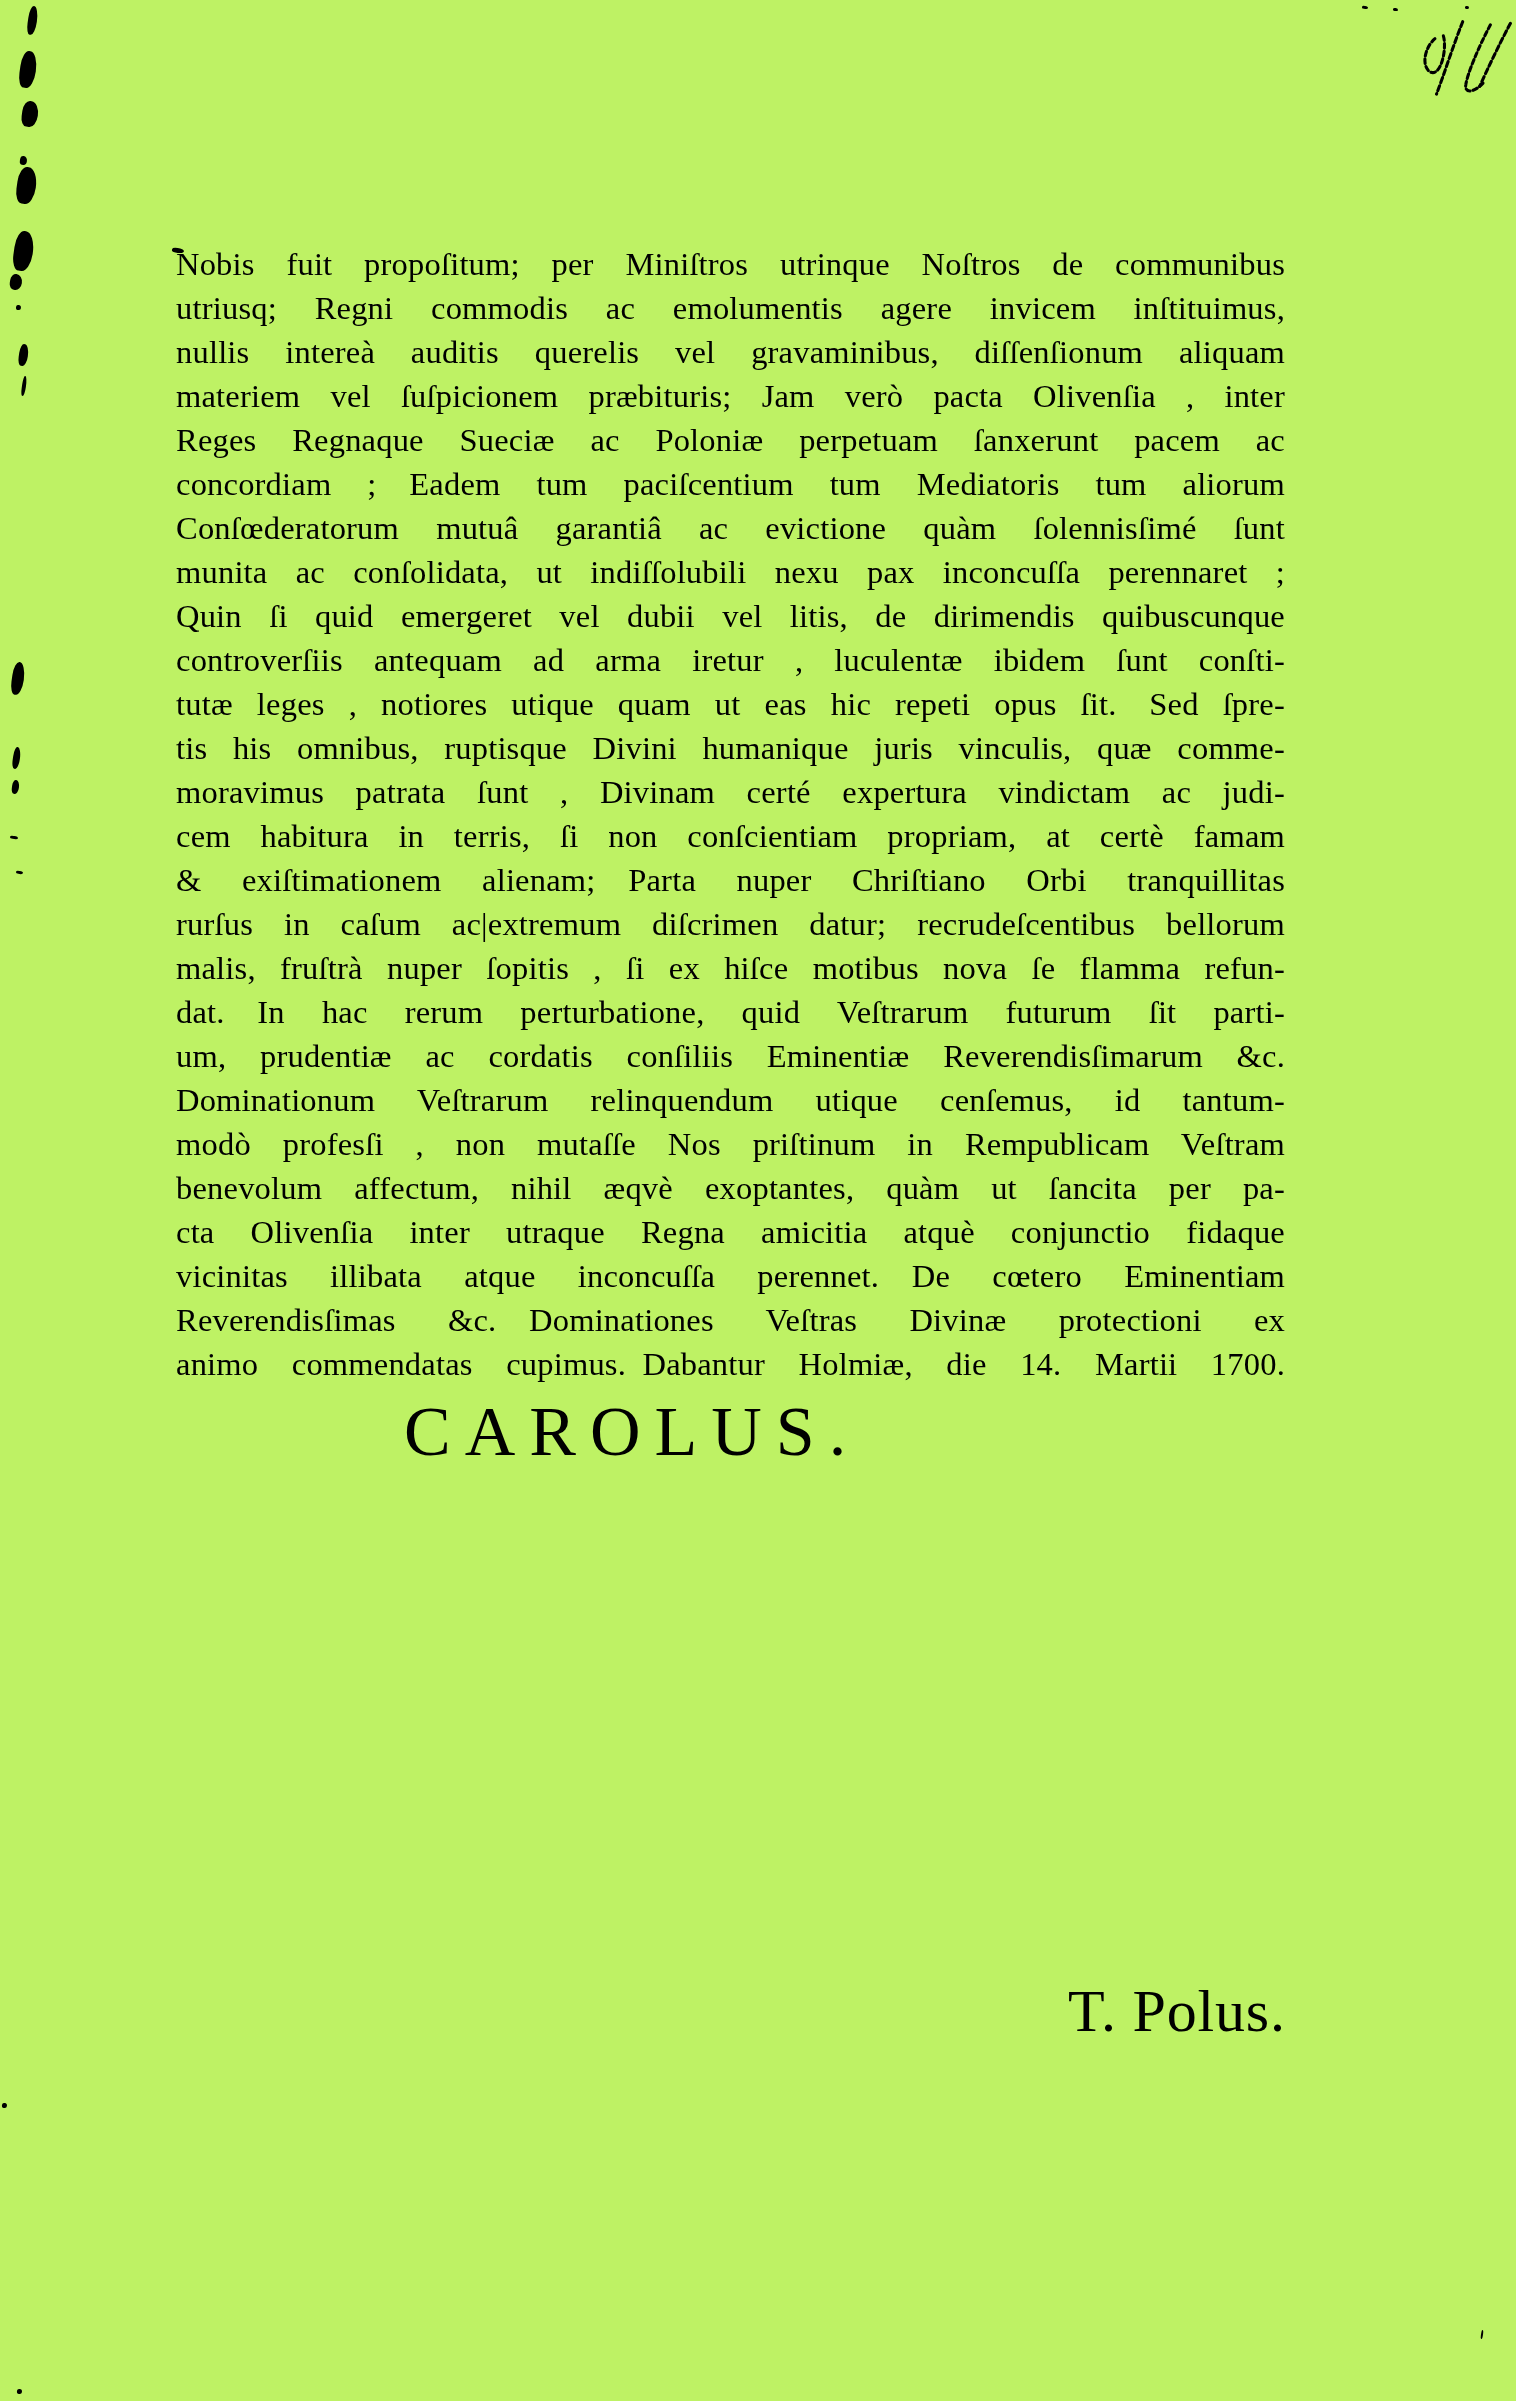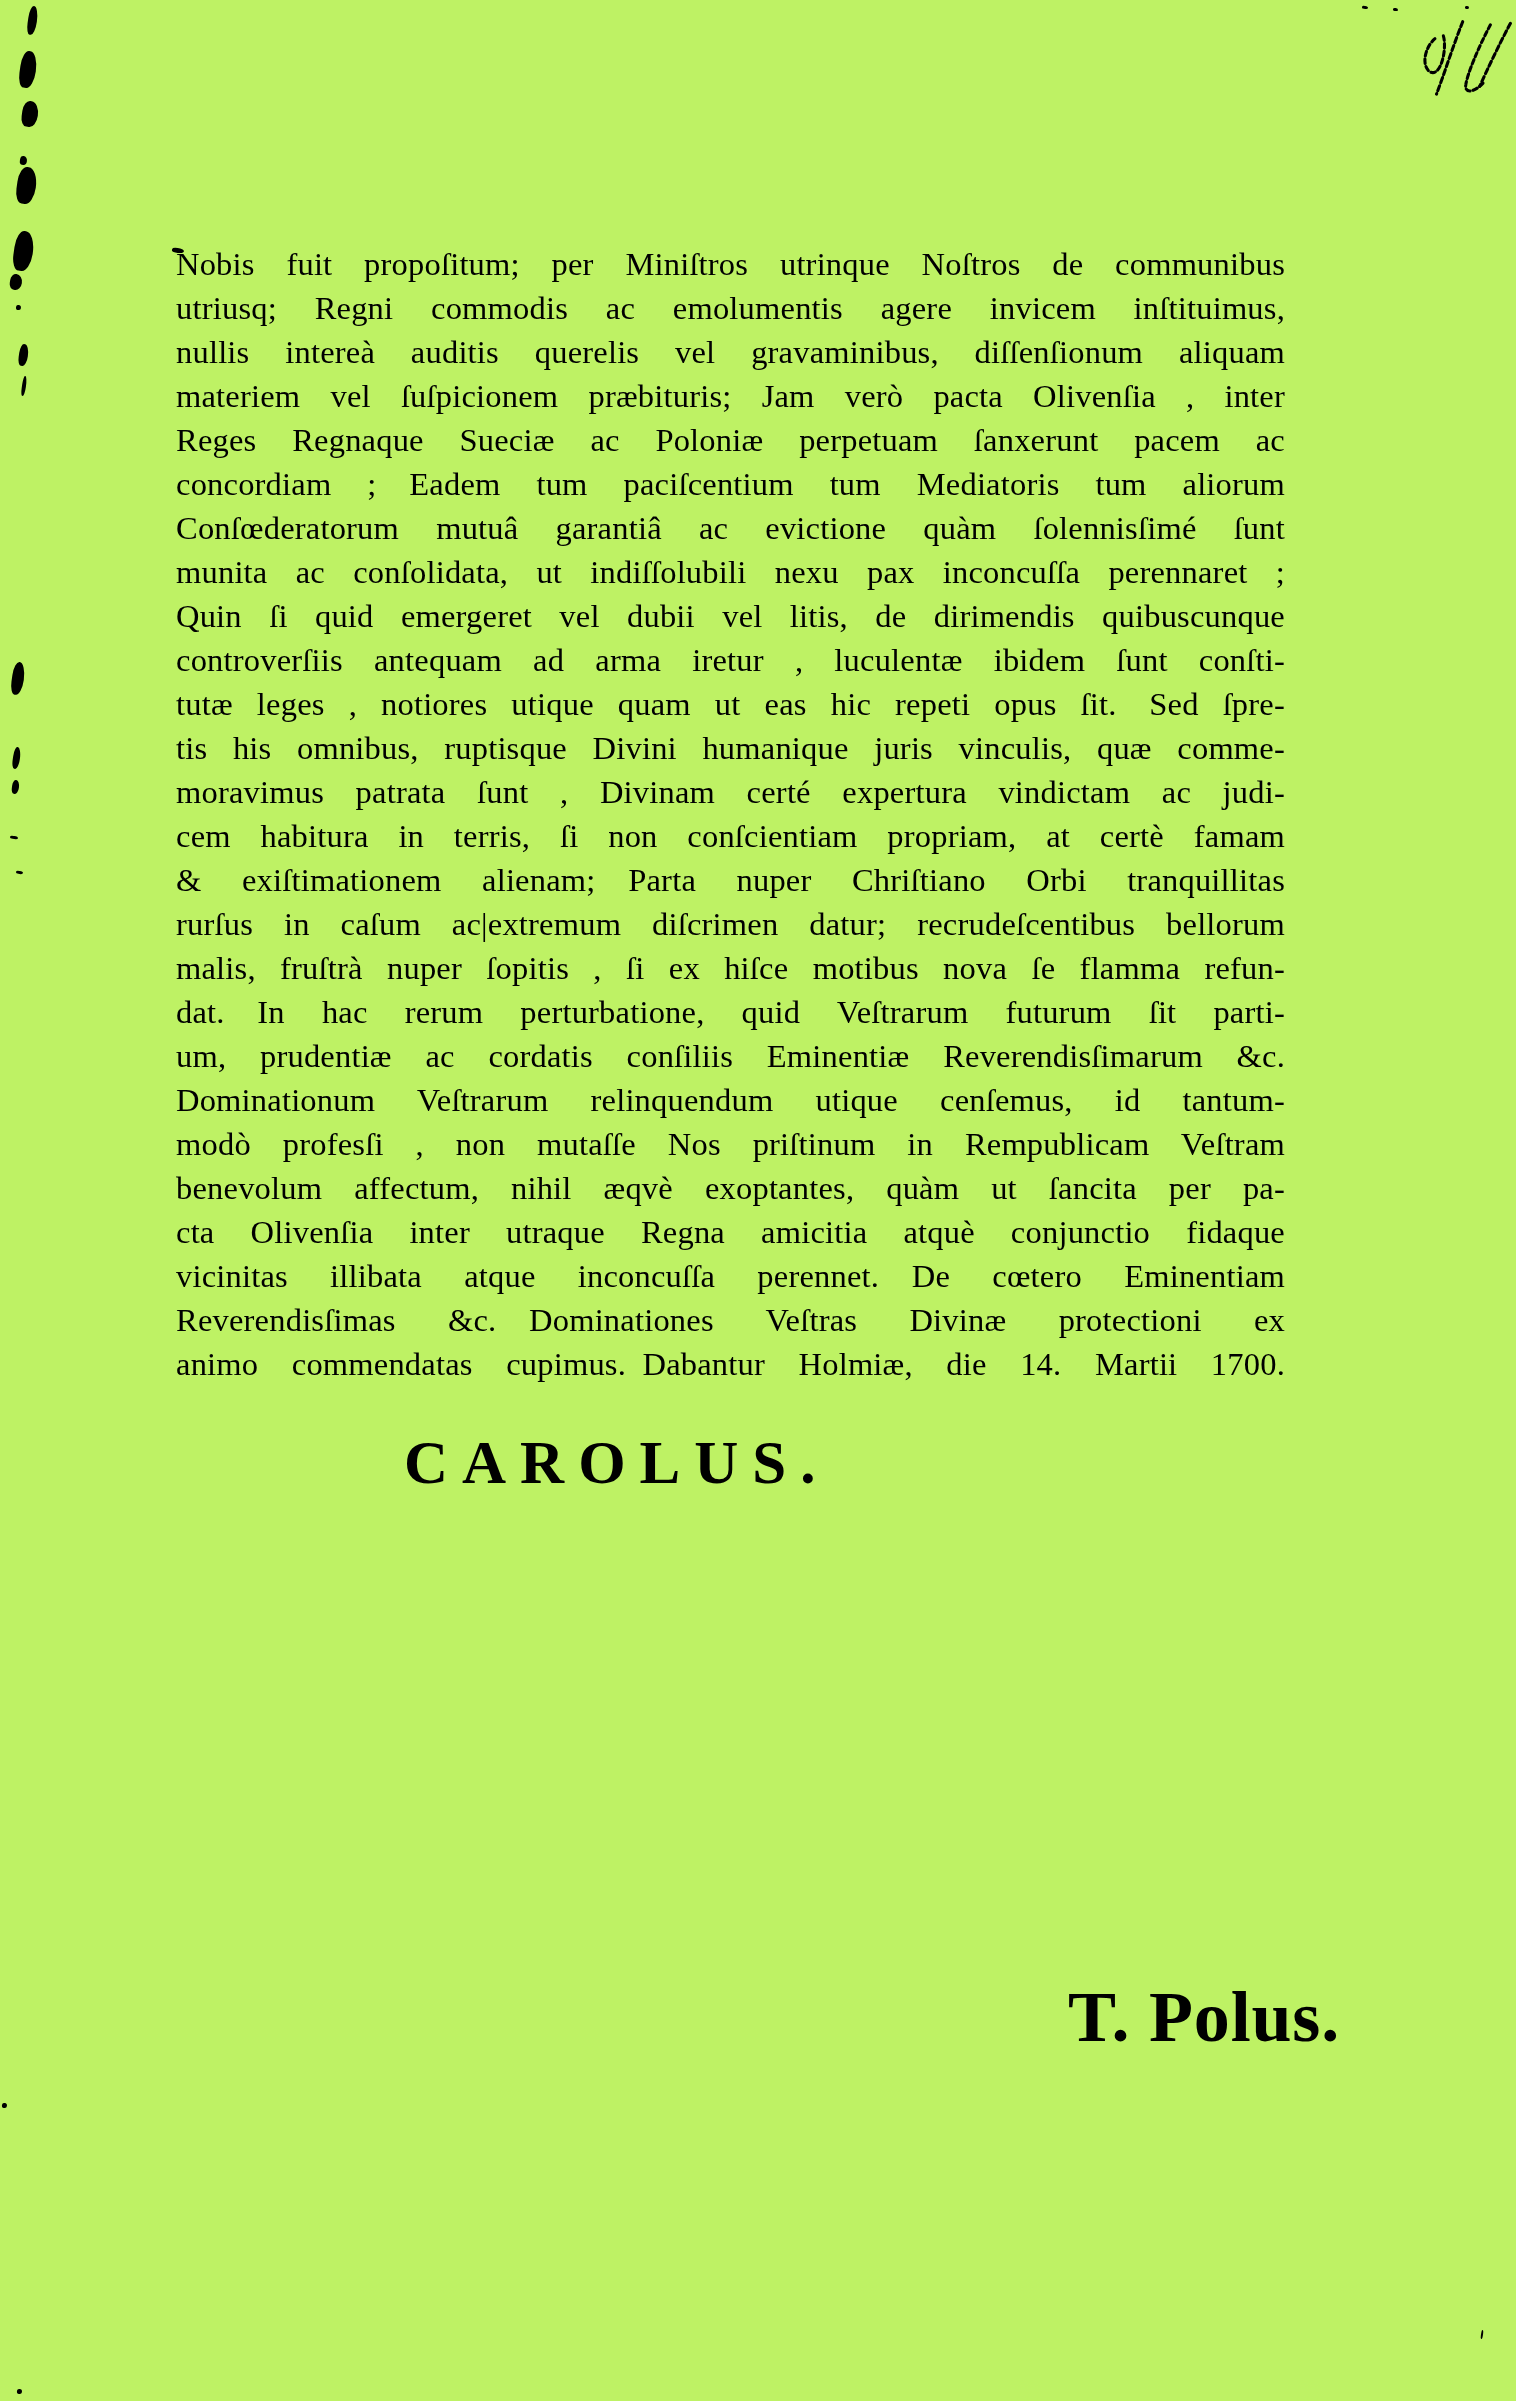--- a/index.html
+++ b/index.html
@@ -25,36 +25,36 @@
     line-height: 44px;
     white-space: pre-line;
     text-align: justify;
     text-align-last: justify;
     color: #000000;
     letter-spacing: 0.2px;
   }
   .royal-signature {
     position: absolute;
     left: 404px;
-    top: 1432px;
-    font-size: 61px;
+    top: 1397px;
+    font-size: 70px;
     line-height: 1;
     letter-spacing: 14px;
-    font-weight: 700;
+    font-weight: 400;
     color: #000000;
     white-space: nowrap;
   }
   .secretary-signature {
     position: absolute;
     left: 1068px;
     top: 1981px;
-    font-size: 72px;
+    font-size: 60px;
     line-height: 1;
     letter-spacing: 0.8px;
-    font-weight: 700;
+    font-weight: 400;
     color: #000000;
     white-space: nowrap;
   }
   .pen-flourish {
     position: absolute;
     left: 1413px;
     top: 14px;
     width: 104px;
     height: 94px;
   }

